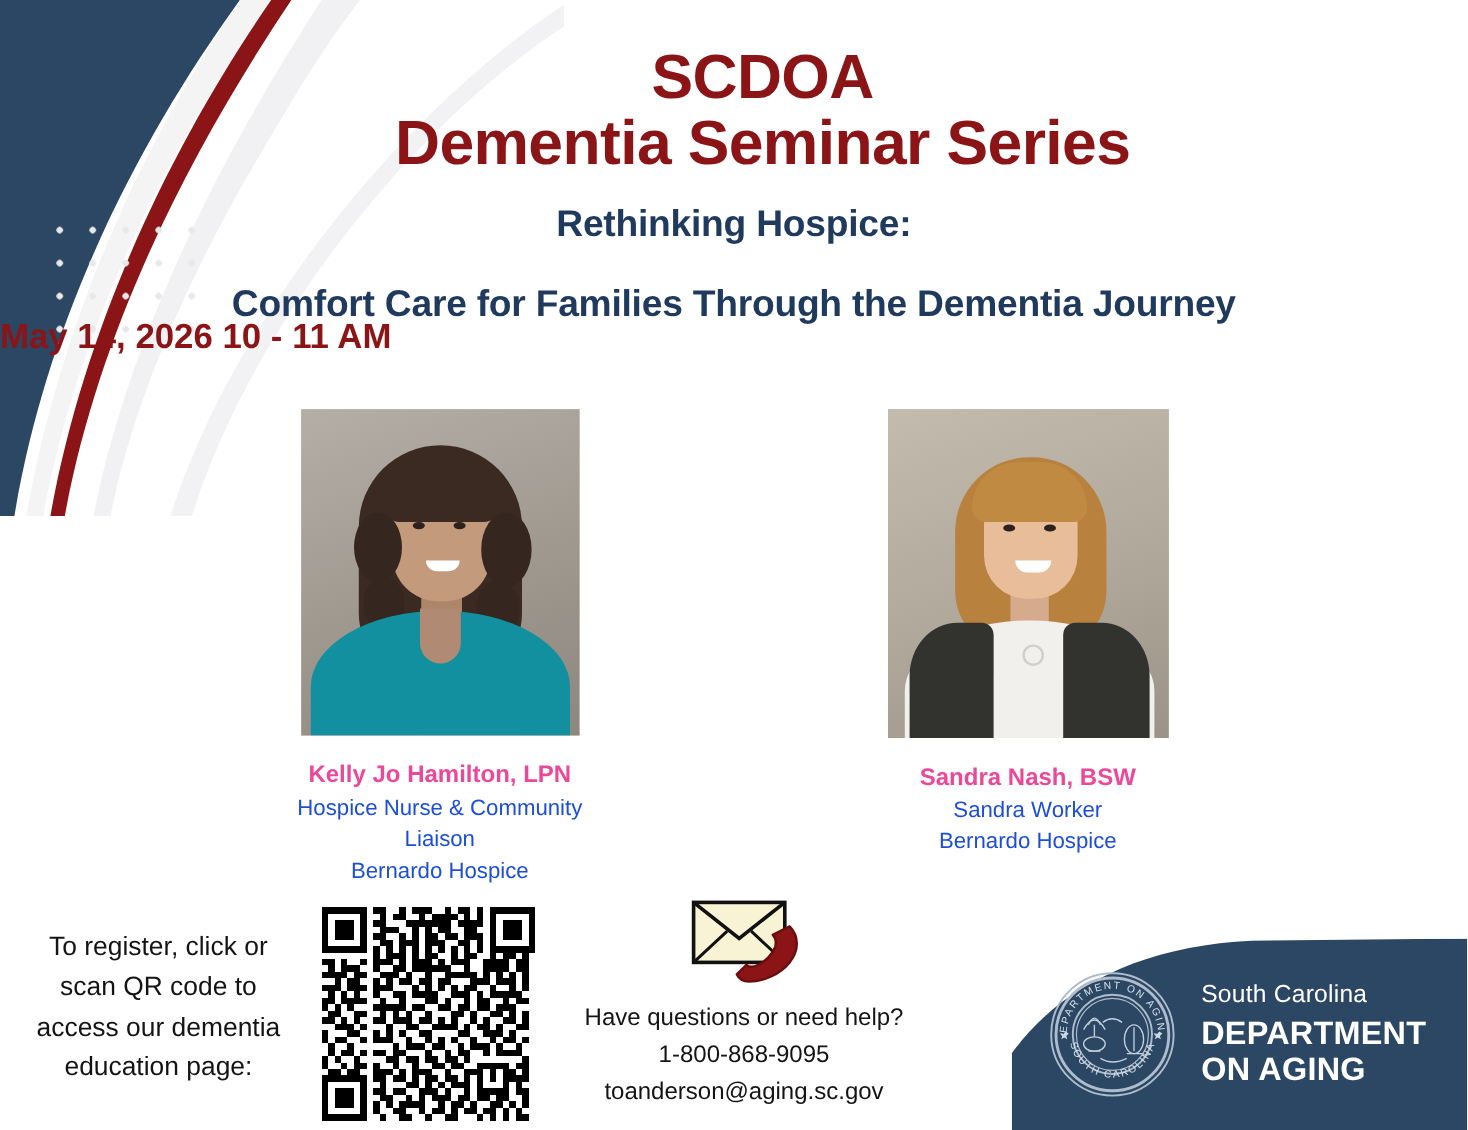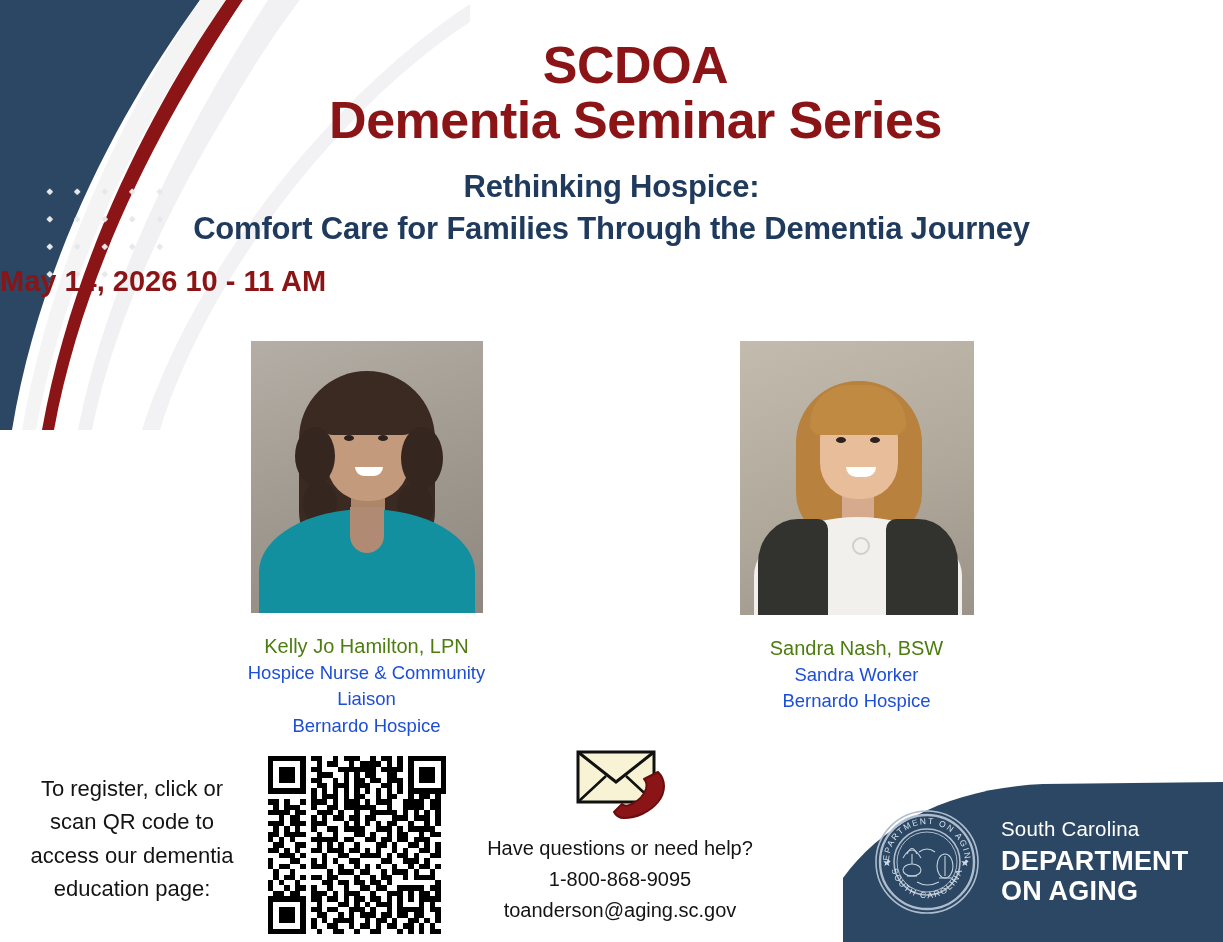--- a/index.html
+++ b/index.html
@@ -63,21 +63,21 @@
     left: 0;
     top: 166px;
     width: 1223px;
     text-align: center;
     color: #1F3A5C;
     font-size: 31px;
     font-weight: bold;
     line-height: 1.34;
     letter-spacing: -0.2px;
   }
-  .subtitle .l2 { display: block; }
+  .subtitle .l2 { display: block; margin-top: 24px; }
 
   .date-line {
     position: absolute;
     left: 0;
     top: 265px;
     width: 1223px;
     color: #8B1416;
     font-size: 29px;
     font-weight: bold;
     letter-spacing: 0px;
@@ -98,23 +98,23 @@
     width: 232px;
     height: 272px;
     margin: 0 auto;
     overflow: hidden;
     position: relative;
     background: #b6b1a8;
   }
   .speaker-2 .photo-frame { height: 274px; width: 234px; }
   .speaker-name {
     margin-top: 20px;
-    color: #4d7c0f;
+    color: #ec4899;
     font-size: 20px;
-    font-weight: normal;
+    font-weight: bold;
     line-height: 1.33;
   }
   .speaker-role, .speaker-org {
     color: #1d4ed8;
     font-size: 18.5px;
     line-height: 1.44;
   }
 
   
   .pt { position: absolute; }

